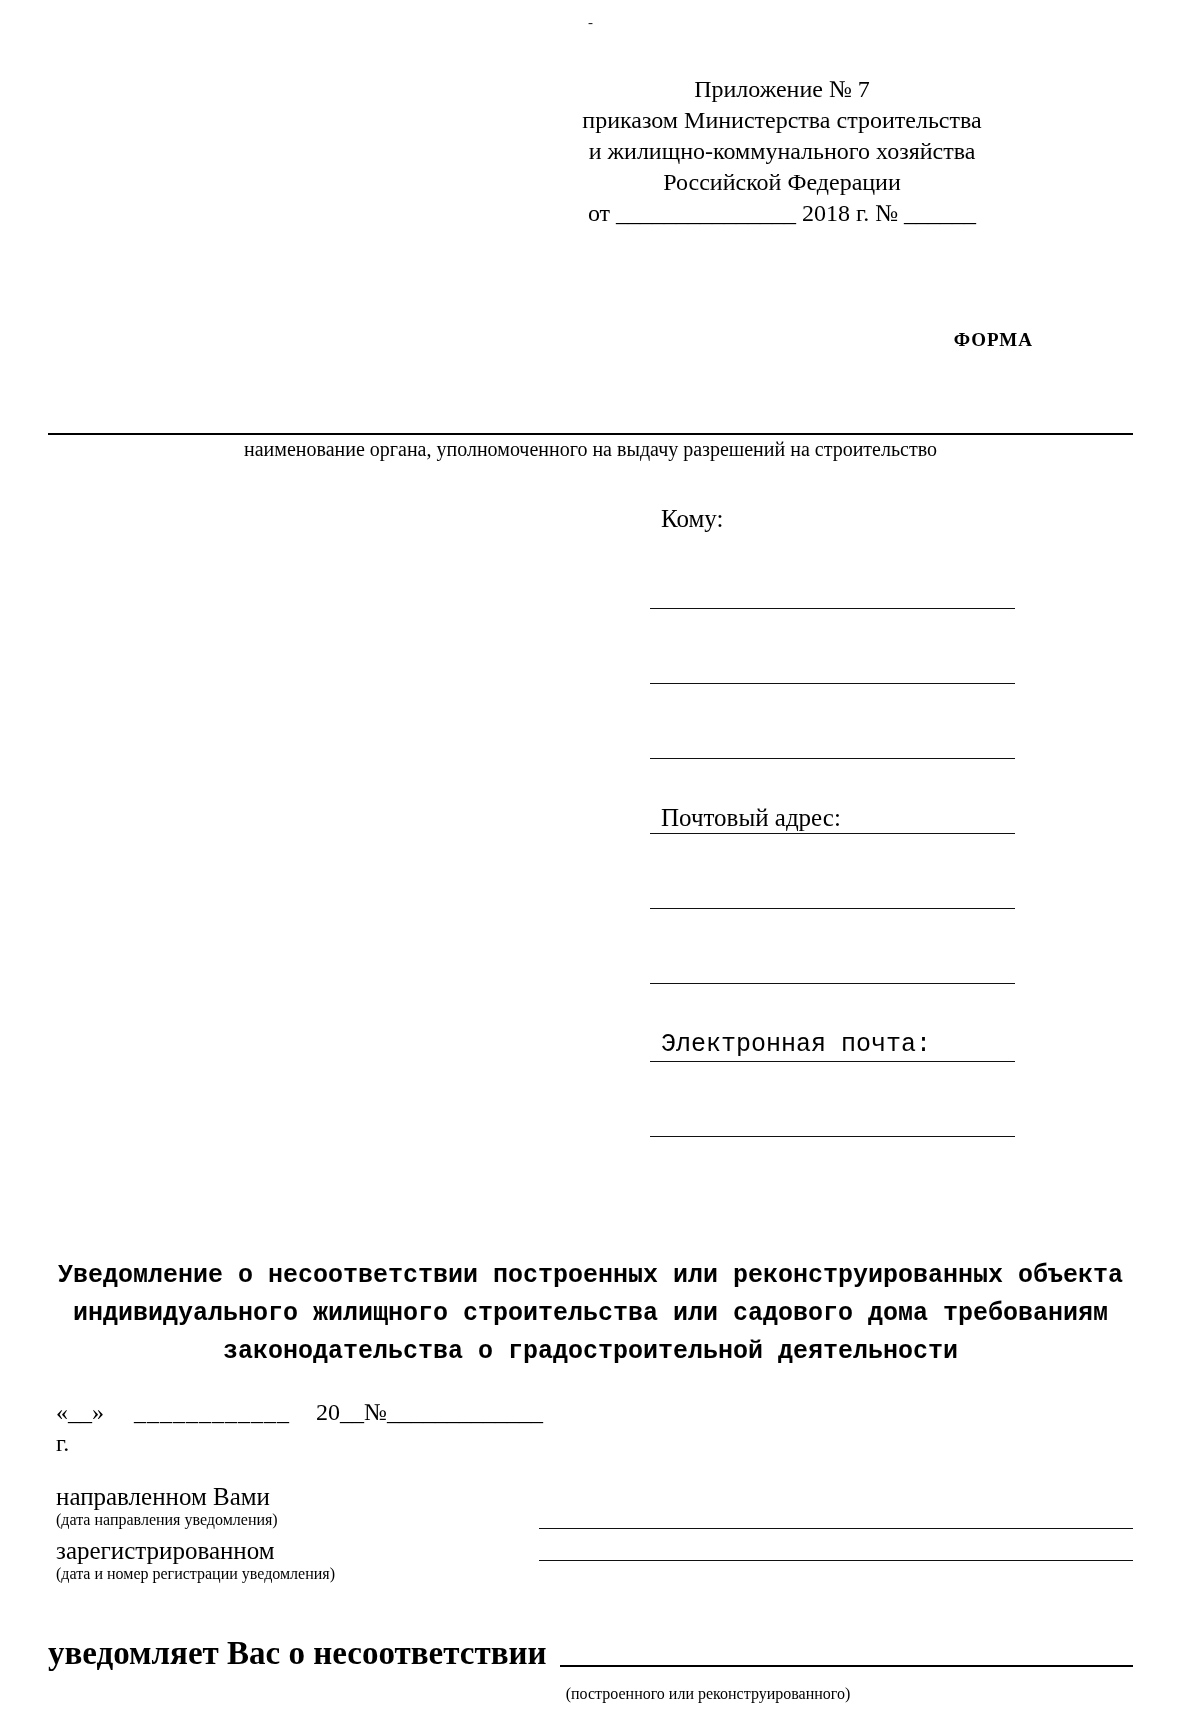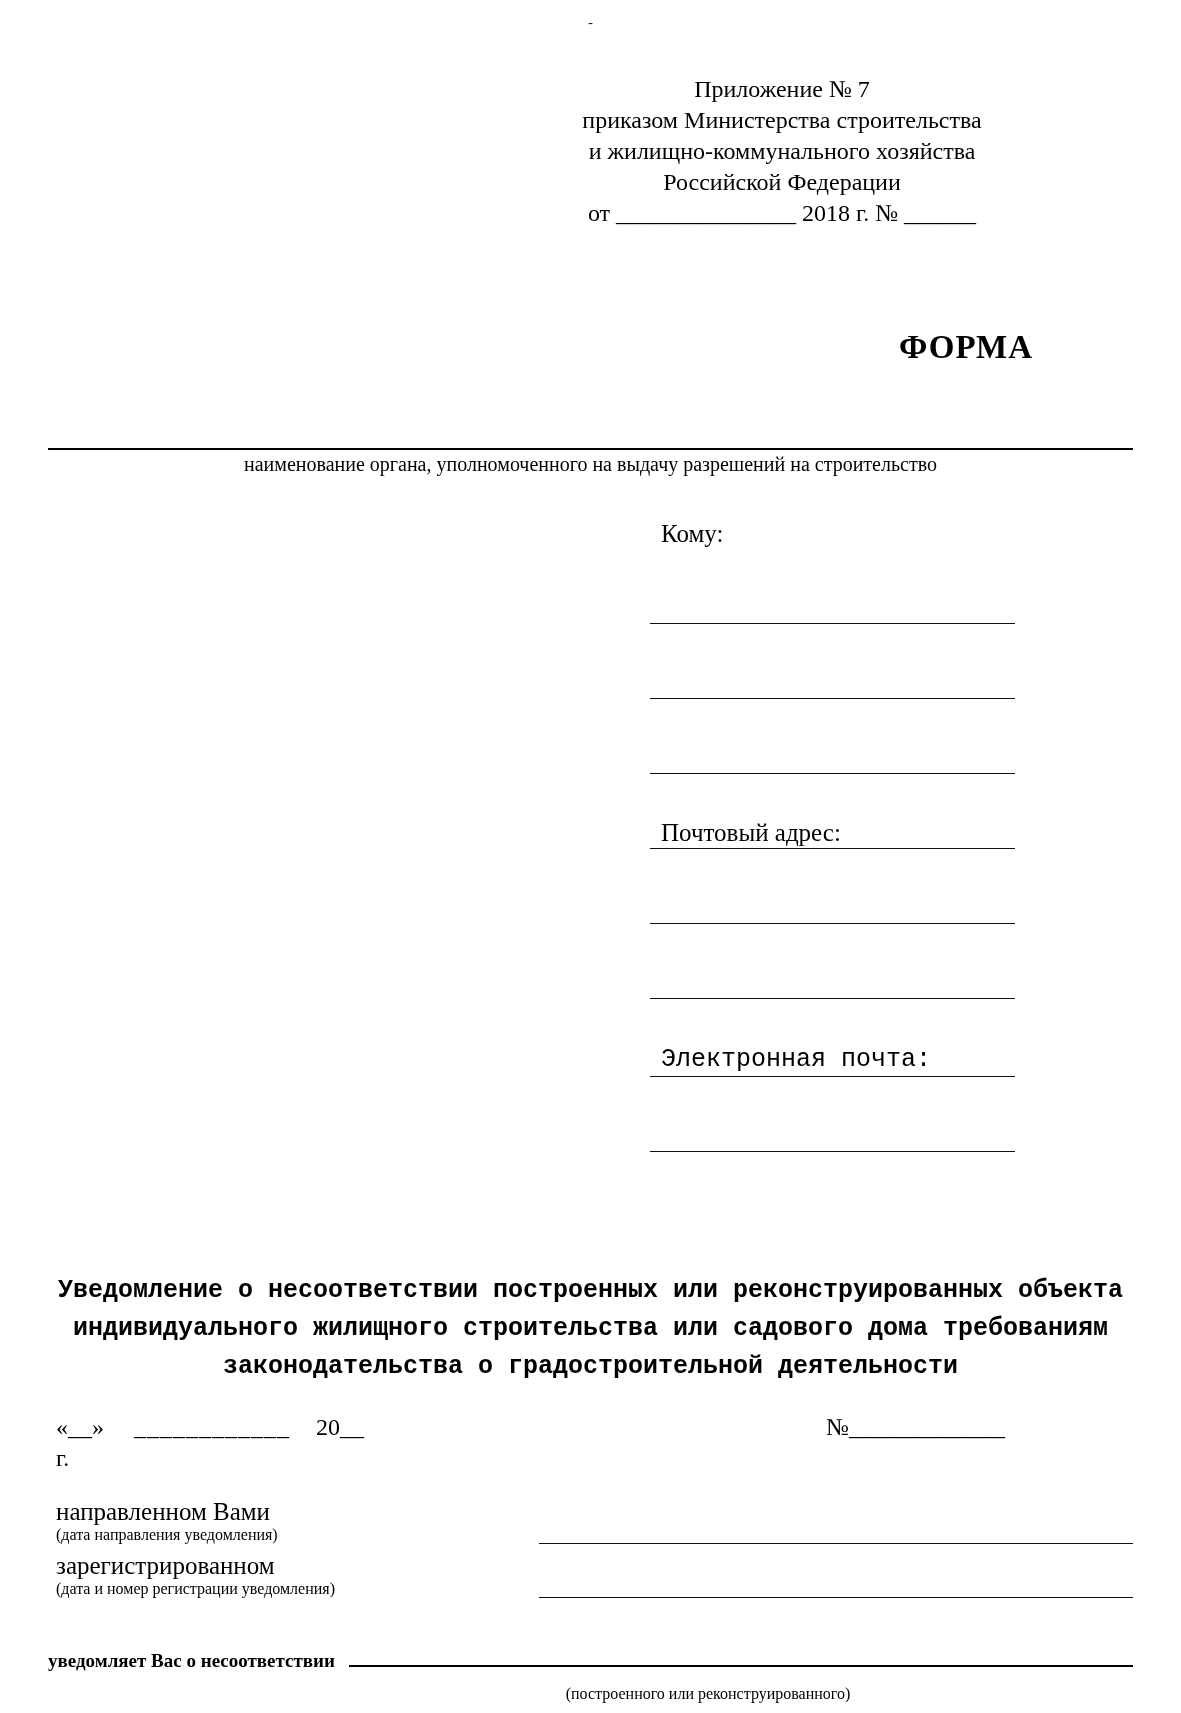--- a/index.html
+++ b/index.html
@@ -26,21 +26,21 @@
     width: 470px;
     margin: 30px 116px 0 auto;
     text-align: center;
     line-height: 31px;
     white-space: nowrap;
   }
   .forma {
     text-align: right;
     margin: 100px 100px 0 0;
     font-weight: bold;
-    font-size: 33px;
+    font-size: 19px;
     letter-spacing: 1px;
   }
   .org-line {
     border-bottom: 2px solid #000;
     margin-top: 82px;
     height: 0;
   }
   .org-caption {
     text-align: center;
     font-size: 20px;
@@ -63,58 +63,57 @@
   .doc-title {
     text-align: center;
     font-weight: bold;
     font-size: 25px;
     line-height: 38px;
     margin-top: 120px;
     font-family: Liberation Mono, monospace;
   }
   .date-row {
     display: flex;
-    justify-content: space-between;
     margin-top: 28px;
     padding-left: 8px;
   }
   .date-right { margin-right: 128px; font-family: Liberation Serif, serif; }
   .month-blank { margin: 0 26px 0 30px; letter-spacing: 1px; }
   .year-suffix { padding-left: 8px; margin-top: 4px; }
   .body-par {
     margin: 52px 0 0 0;
     text-align: justify;
     text-indent: 62px;
     line-height: 37px;
   }
   .bold { font-weight: bold; }
   .field-row {
     display: flex;
     align-items: flex-end;
     margin-top: 26px;
     padding-left: 8px;
   }
-  .field-row.second { margin-top: 8px; }
+  .field-row.second { margin-top: 8px; align-items: center; }
   .field-left { width: 455px; }
   .field-label { font-size: 25px; }
   .field-caption { font-size: 16px; }
   .field-line {
     flex: 1;
     border-bottom: 1.6px solid #111;
     margin-left: 28px;
     height: 0;
   }
   .notify-row {
     display: flex;
     align-items: flex-end;
     margin-top: 52px;
   }
   .notify-label {
     font-weight: bold;
-    font-size: 19px;
+    font-size: 33px;
     white-space: nowrap;
   }
   .notify-line {
     flex: 1;
     border-bottom: 2px solid #000;
     margin: 0 0 5px 14px;
     height: 0;
   }
   .notify-caption {
     font-size: 16px;

